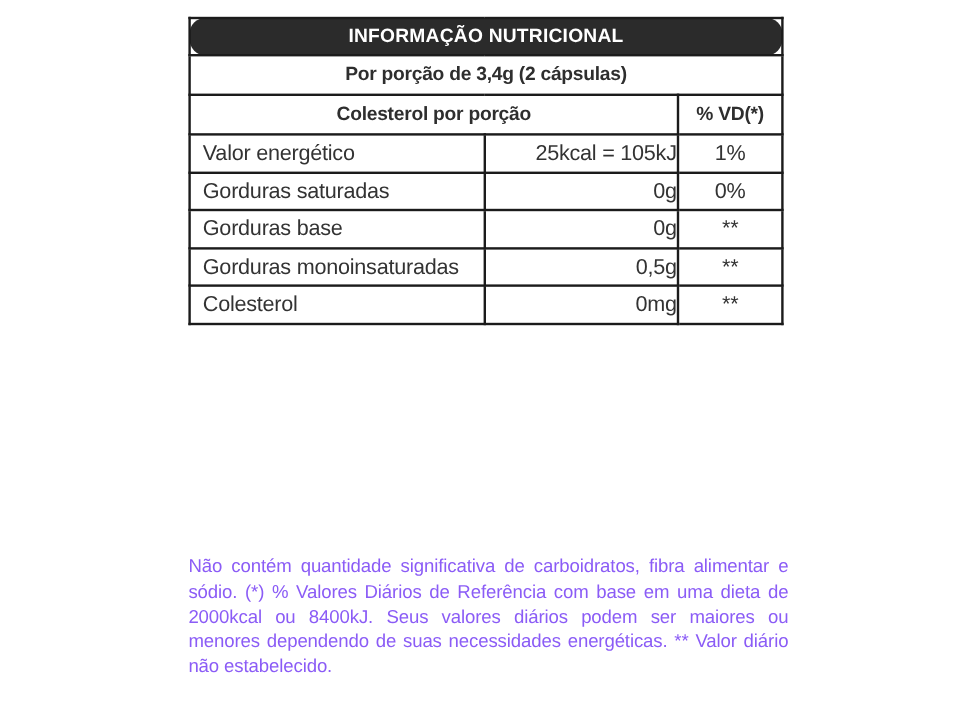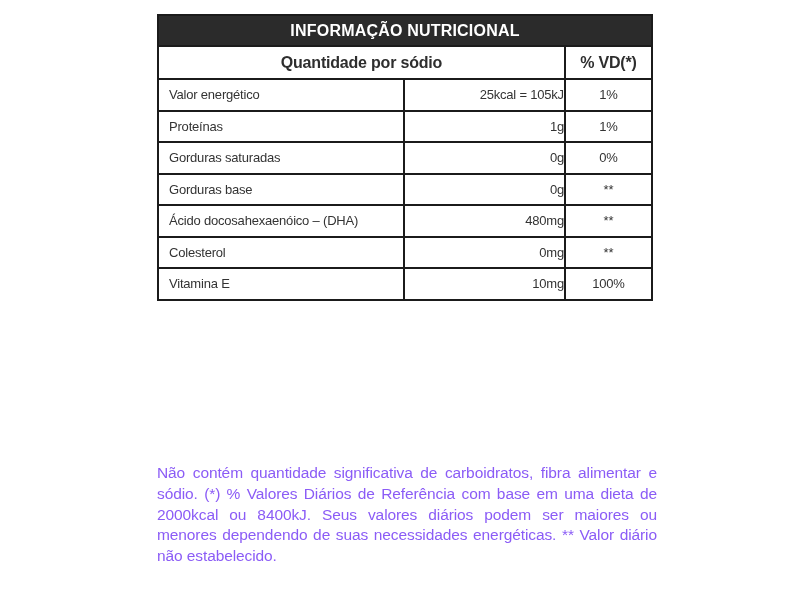--- a/index.html
+++ b/index.html
@@ -22,31 +22,32 @@
     left: 157px;
     top: 14px;
     width: 496px;
     border-collapse: collapse;
     table-layout: fixed;
     color: #333333;
   }
   .nutri-table td, .nutri-table th {
     border: 2px solid #1b1b1b;
     padding: 0 0;
-    font-size: 13px;
+    font-size: 18px;
     letter-spacing: -0.2px;
   }
   .title-row th {
     background: #2b2b2b;
     color: #ffffff;
     font-weight: bold;
     text-align: center;
     height: 29px;
     font-size: 16px;
     letter-spacing: 0.2px;
+    border-radius: 13px;
   }
   .serving-row th {
     font-weight: bold;
     text-align: center;
     height: 31px;
     font-size: 16px;
     color: #2e2e2e;
   }
   .colhead-row th {
     font-weight: bold;
@@ -92,60 +93,53 @@
   <table class="nutri-table">
     <colgroup>
       <col class="col-label">
       <col class="col-amount">
       <col class="col-dv">
     </colgroup>
     <thead>
       <tr class="title-row">
         <th colspan="3">INFORMAÇÃO NUTRICIONAL</th>
       </tr>
+      <tr class="serving-row">
+        <th colspan="3">Por porção de 3,4g (2 cápsulas)</th>
+      </tr>
       <tr class="colhead-row">
-        <th colspan="2">Quantidade por sódio</th>
+        <th colspan="2">Colesterol por porção</th>
         <th>% VD(*)</th>
       </tr>
     </thead>
     <tbody>
 
     <tr>
           <td class="td-label">Valor energético</td>
           <td class="td-amount">25kcal = 105kJ</td>
-          <td class="td-dv">1%</td>
-        </tr>
-        <tr>
-          <td class="td-label">Proteínas</td>
-          <td class="td-amount">1g</td>
           <td class="td-dv">1%</td>
         </tr>
         <tr>
           <td class="td-label">Gorduras saturadas</td>
           <td class="td-amount">0g</td>
           <td class="td-dv">0%</td>
         </tr>
         <tr>
           <td class="td-label">Gorduras base</td>
           <td class="td-amount">0g</td>
           <td class="td-dv">**</td>
         </tr>
         <tr>
-          <td class="td-label">Ácido docosahexaenóico – (DHA)</td>
-          <td class="td-amount">480mg</td>
+          <td class="td-label">Gorduras monoinsaturadas</td>
+          <td class="td-amount">0,5g</td>
           <td class="td-dv">**</td>
         </tr>
         <tr>
           <td class="td-label">Colesterol</td>
           <td class="td-amount">0mg</td>
           <td class="td-dv">**</td>
-        </tr>
-        <tr>
-          <td class="td-label">Vitamina E</td>
-          <td class="td-amount">10mg</td>
-          <td class="td-dv">100%</td>
         </tr>
       </tbody>
   </table>
 
   <p class="footnote">Não contém quantidade significativa de carboidratos, fibra alimentar e sódio. (*) % Valores Diários de Referência com base em uma dieta de 2000kcal ou 8400kJ. Seus valores diários podem ser maiores ou menores dependendo de suas necessidades energéticas. ** Valor diário não estabelecido.</p>
 
 </div>
 
 </body></html>

